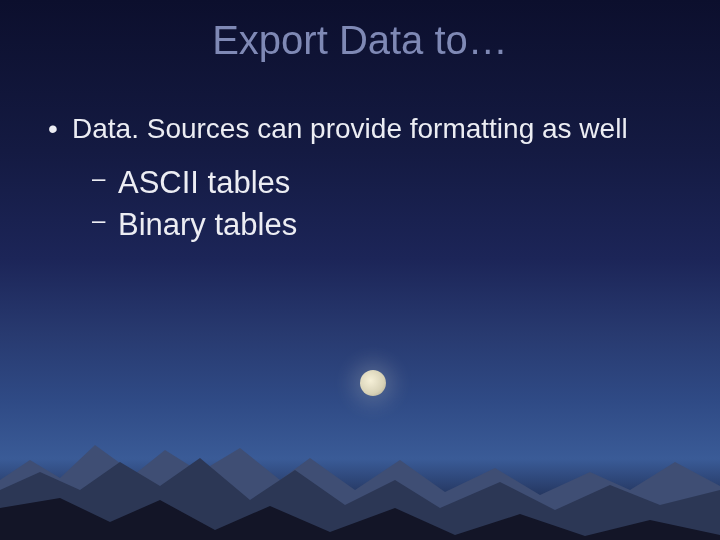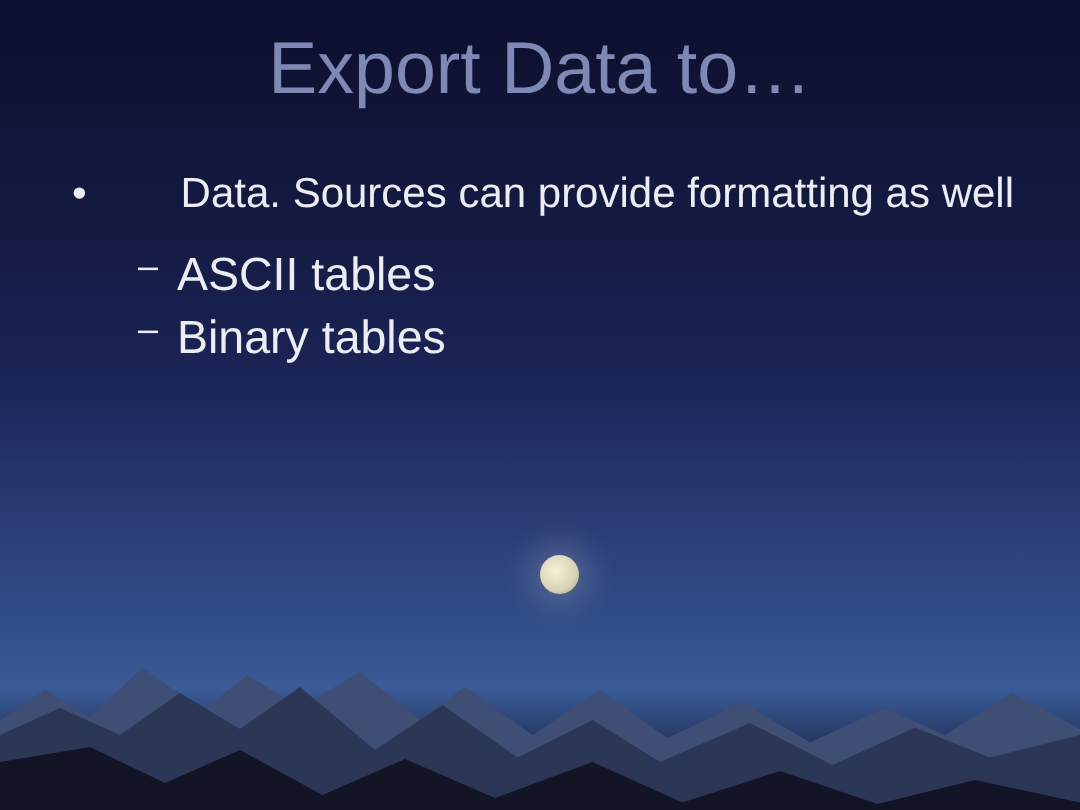--- a/index.html
+++ b/index.html
@@ -47,38 +47,37 @@
 .mountains svg {
   display: block;
 }
 .title {
   position: absolute;
   top: 18px;
   left: 0;
   width: 720px;
   text-align: center;
   color: #7f89b5;
-  font-size: 49px;
+  font-size: 40px;
   font-weight: 400;
   letter-spacing: 0;
 }
 .content {
   position: absolute;
   top: 112px;
   left: 44px;
   right: 44px;
   color: #ecedf3;
 }
 .level1 {
   position: relative;
   padding-left: 28px;
   font-size: 28px;
   line-height: 1.22;
   color: #ecedf3;
-  text-align: right;
 }
 .level1::before {
   content: "•";
   position: absolute;
   left: 4px;
   top: 0;
   color: #ecedf3;
   font-size: 28px;
 }
 .level2-group {

